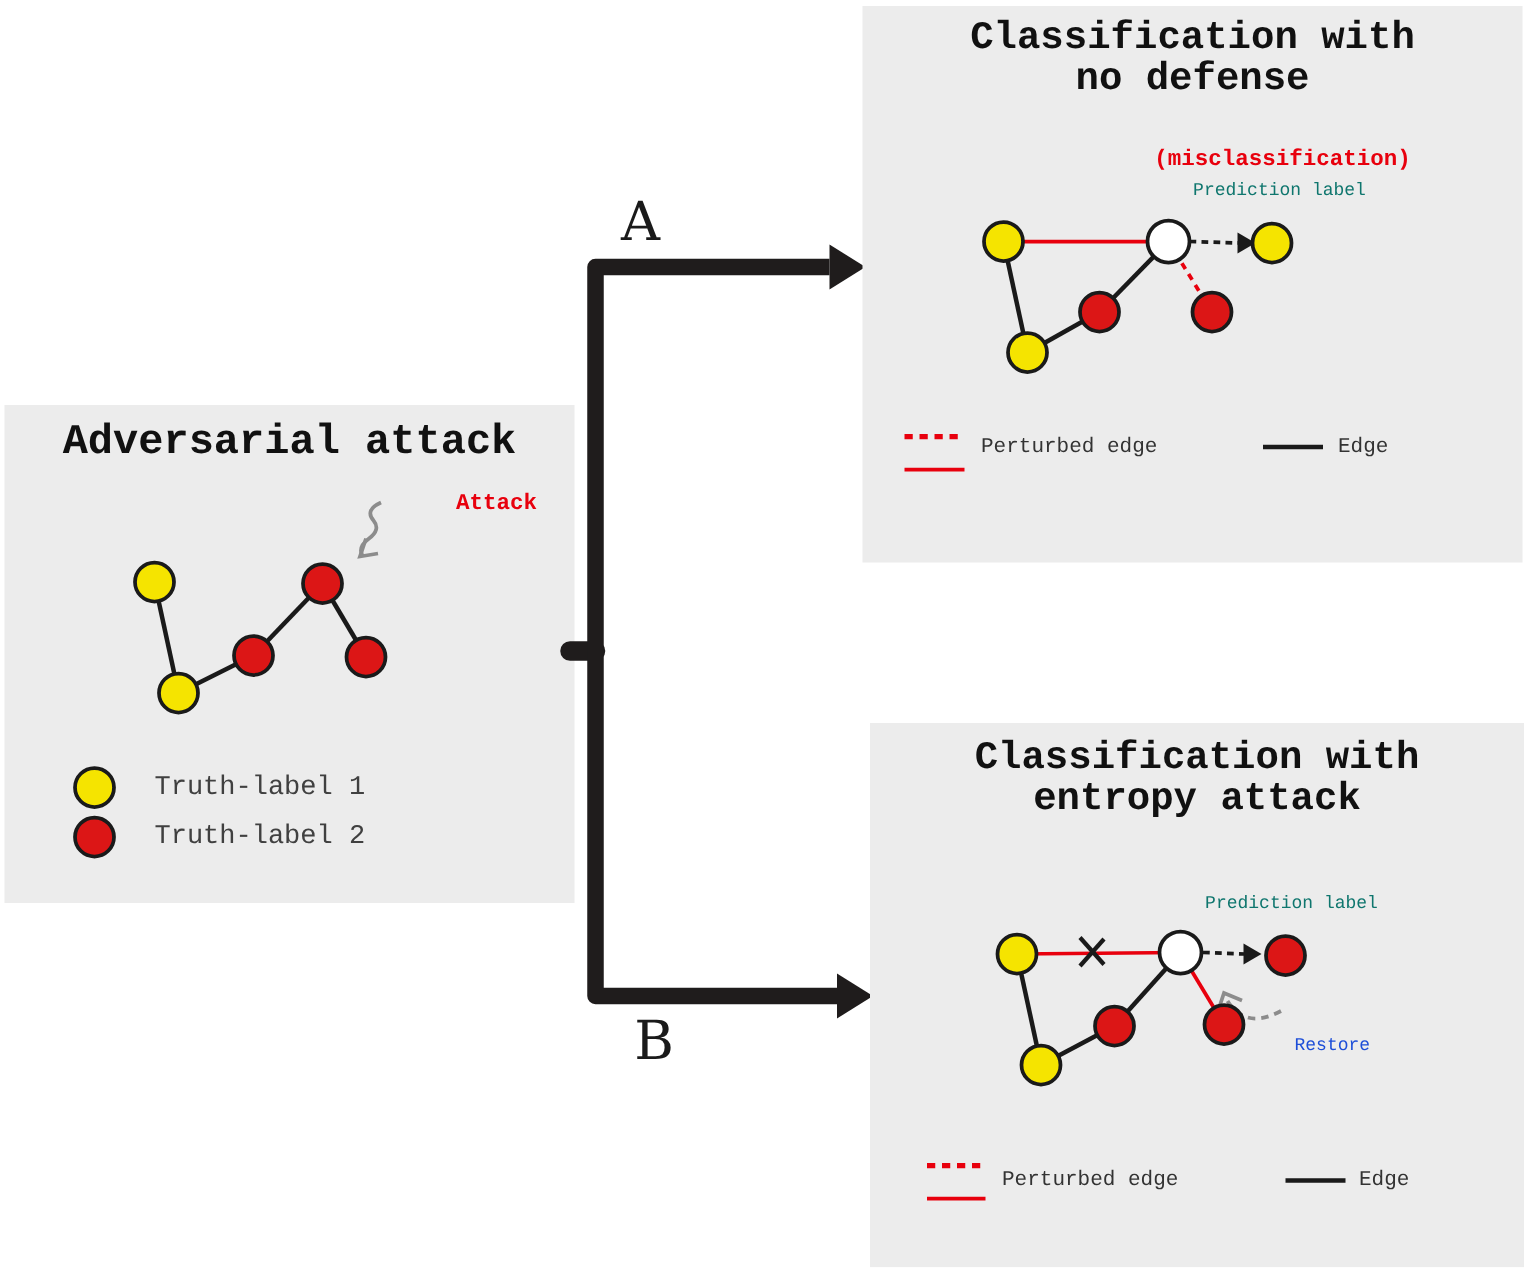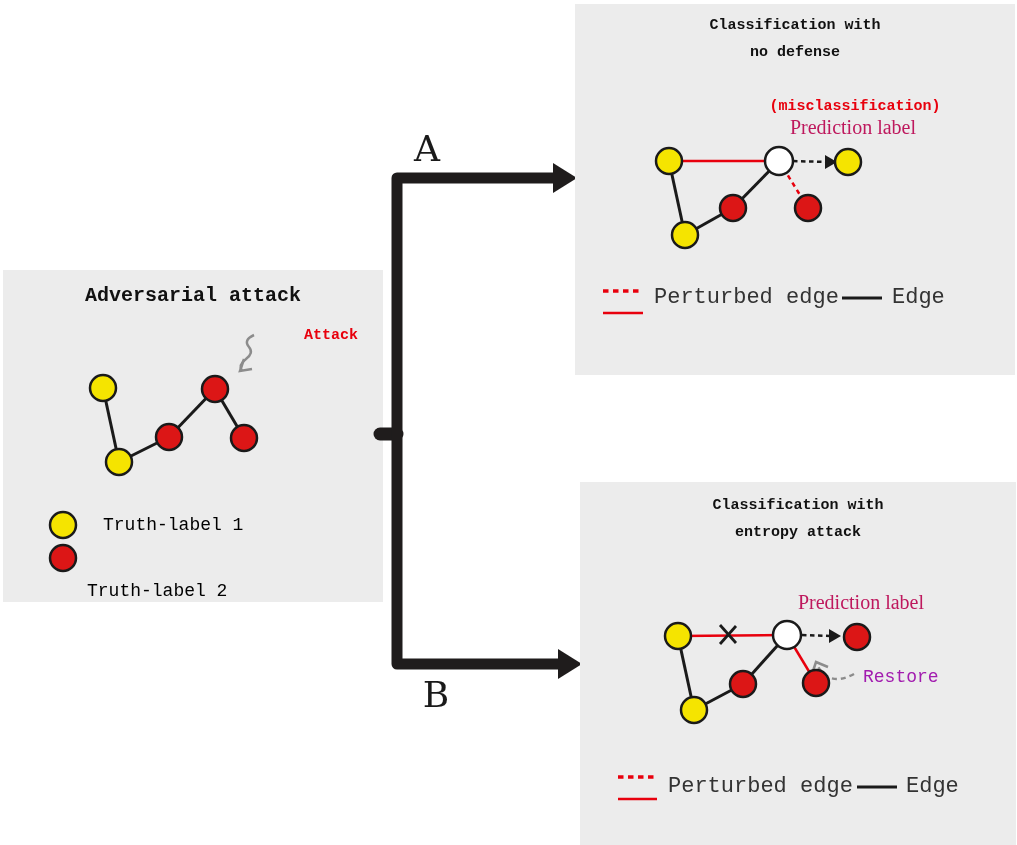--- a/index.html
+++ b/index.html
@@ -1,30 +1,30 @@
 <!DOCTYPE html>
 <html><head>
 <meta charset="utf-8">
 <style>
   html,body{margin:0;padding:0;background:#ffffff;}
   #stage{position:relative;width:1017px;height:845px;background:#ffffff;overflow:hidden;
          font-family:"Liberation Mono", monospace;color:#1a1a1a;}
   .panel{position:absolute;background:#ececec;}
   .gsvg{position:absolute;left:0;top:0;}
-  .ptitle{position:absolute;left:0;right:0;text-align:center;font-size:15px;line-height:27px;
+  .ptitle{position:absolute;left:0;right:0;text-align:center;font-size:26px;line-height:27px;
           font-weight:600;color:#111;}
-  .ptitle-left{font-size:20px;}
+  .ptitle-left{font-size:28px;}
   .red-note{position:absolute;transform:translateX(-50%);white-space:nowrap;
             color:#e8000d;font-weight:bold;font-size:15px;line-height:17px;}
   .pred-label{position:absolute;transform:translateX(-50%);white-space:nowrap;
-              font-size:20px;line-height:18px;color:#be185d;font-family:Liberation Serif, serif;}
-  .legend-text{position:absolute;font-size:22px;line-height:20px;color:#333;white-space:nowrap;}
-  .truth-label{position:absolute;font-size:18px;line-height:22px;color:#000000;white-space:nowrap;}
+              font-size:12px;line-height:18px;color:#0f766e;}
+  .legend-text{position:absolute;font-size:14px;line-height:20px;color:#333;white-space:nowrap;}
+  .truth-label{position:absolute;font-size:18px;line-height:22px;color:#404040;white-space:nowrap;}
   .attack-label{position:absolute;color:#e8000d;font-weight:bold;font-size:15px;line-height:17px;}
-  .restore-label{position:absolute;font-size:18px;line-height:18px;color:#a21caf;}
+  .restore-label{position:absolute;font-size:12px;line-height:18px;color:#1d4ed8;margin-top:20px;}
   .ab-label{position:absolute;transform:translateX(-50%);font-family:"DejaVu Serif", serif;
             font-size:36px;line-height:36px;color:#1a1a1a;}
 </style>
 </head>
 <body>
 
 <div id="stage">
 
   <div class="panel" style="left:3px;top:270px;width:380px;height:332px;">
     <div class="ptitle ptitle-left" style="top:12px;">Adversarial attack</div>
@@ -45,21 +45,21 @@
       <circle cx="116" cy="192" r="13" stroke="#1a1a1a" stroke-width="2.5" fill="#f5e400"></circle>
       <circle cx="166" cy="167" r="13" stroke="#1a1a1a" stroke-width="2.5" fill="#dc1616"></circle>
       <circle cx="212" cy="119" r="13" stroke="#1a1a1a" stroke-width="2.5" fill="#dc1616"></circle>
       <circle cx="241" cy="168" r="13" stroke="#1a1a1a" stroke-width="2.5" fill="#dc1616"></circle>
 
       <circle cx="60" cy="255" r="13" stroke="#1a1a1a" stroke-width="2.5" fill="#f5e400"></circle>
       <circle cx="60" cy="288" r="13" stroke="#1a1a1a" stroke-width="2.5" fill="#dc1616"></circle>
     </svg>
 
     <div class="truth-label" style="left:100px;top:244px;">Truth-label 1</div>
-    <div class="truth-label" style="left:84px;top:277px;margin-top:33px;">Truth-label 2</div>
+    <div class="truth-label" style="left:100px;top:277px;">Truth-label 2</div>
   </div>
 
   <svg class="gsvg" width="1017" height="845" viewBox="0 0 1017 845" style="pointer-events:none;">
     <line x1="380" y1="434" x2="397" y2="434" stroke-width="13" stroke-linecap="round" stroke="#1f1c1c"></line>
     <path d="M 553,178 L 397,178 L 397,664 L 558,664" fill="none" stroke-width="11" stroke-linejoin="round" stroke="#1f1c1c"></path>
     <polygon points="553,163 577,178 553,193" fill="#1f1c1c"></polygon>
     <polygon points="558,649 582,664 558,679" fill="#1f1c1c"></polygon>
   </svg>
   <div class="ab-label" style="left:427px;top:131px;">A</div>
   <div class="ab-label" style="left:436px;top:677px;">B</div>

